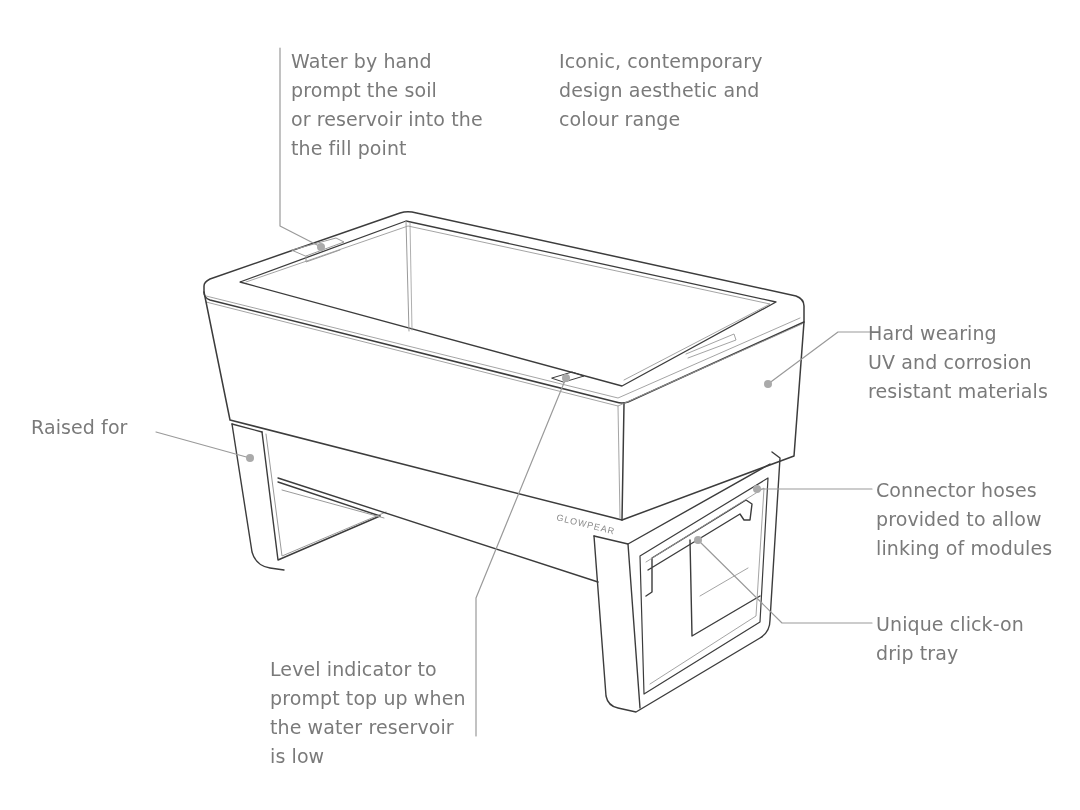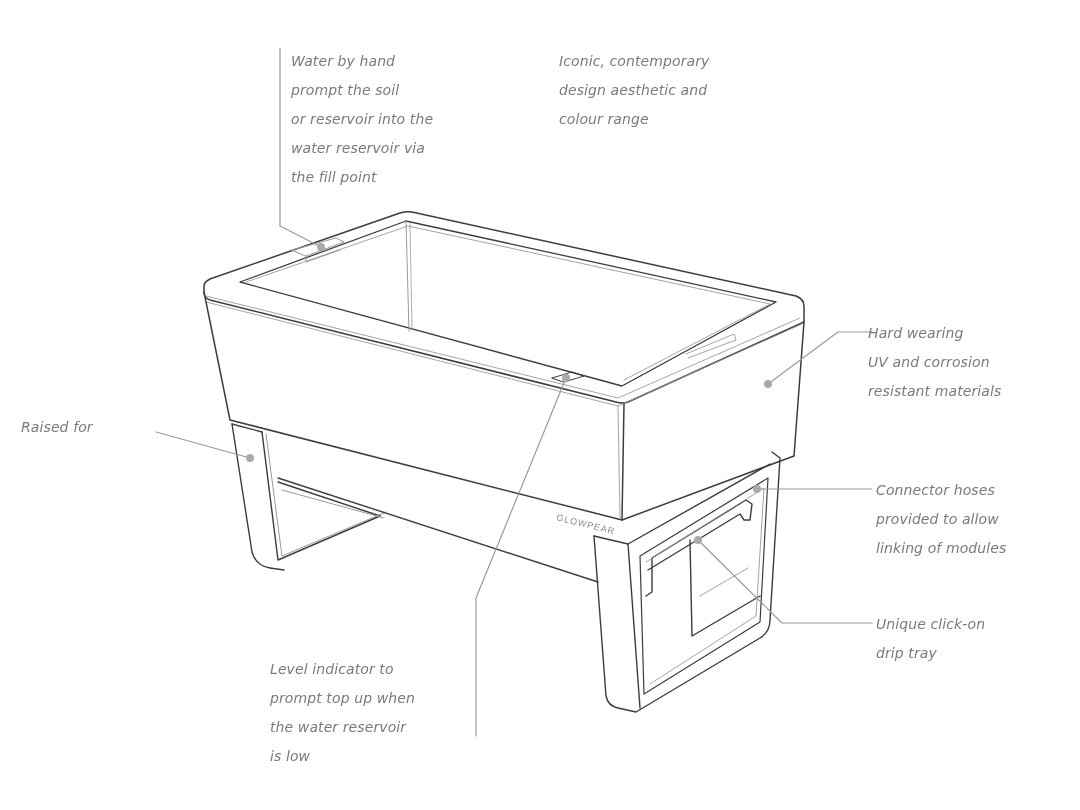--- a/index.html
+++ b/index.html
@@ -1,20 +1,20 @@
 <!DOCTYPE html>
 <html><head>
 <meta charset="utf-8">
 <style>
   html, body { margin: 0; padding: 0; background: #ffffff; }
   body { width: 1080px; height: 810px; position: relative; overflow: hidden;
          font-family: "DejaVu Sans", "Liberation Sans", sans-serif; }
   #diagram { position: absolute; left: 0; top: 0; width: 1080px; height: 810px; }
-  .callout { position: absolute; color: #7a7a7a; font-size: 14px; line-height: 29px;
-             letter-spacing: 0.1px; white-space: nowrap; font-style: italic; }
+  .callout { position: absolute; color: #7a7a7a; font-size: 19px; line-height: 29px;
+             letter-spacing: 0.1px; white-space: nowrap; }
   .callout .line { display: block; }
 </style>
 </head>
 <body>
 
 <svg id="diagram" viewBox="0 0 1080 810" xmlns="http://www.w3.org/2000/svg">
   <g fill="none" stroke-linejoin="round" stroke-linecap="round">
 
     <g stroke="#3c3c3c" stroke-width="1.4">
       <path d="M232 424 L252 552 Q256 566 270 568 L284 570"></path>
@@ -83,37 +83,36 @@
       <circle cx="757" cy="489" r="4"></circle>
       <circle cx="698" cy="540" r="4"></circle>
     </g>
   </g>
 </svg>
 
 <div class="callout" style="left:291px; top:47px;">
   <span class="line">Water by hand</span>
   <span class="line">prompt the soil</span>
   <span class="line">or reservoir into the</span>
-  <span class="line">water reservoir via</span>
   <span class="line">the fill point</span>
 </div>
 
 <div class="callout" style="left:559px; top:47px;">
   <span class="line">Iconic, contemporary</span>
   <span class="line">design aesthetic and</span>
   <span class="line">colour range</span>
 </div>
 
 <div class="callout" style="left:868px; top:319px;">
   <span class="line">Hard wearing</span>
   <span class="line">UV and corrosion</span>
   <span class="line">resistant materials</span>
 </div>
 
-<div class="callout" style="left:21px; top:413px;text-align:center;">
+<div class="callout" style="left:31px; top:413px;text-align:center;">
   <span class="line">Raised for</span>
 </div>
 
 <div class="callout" style="left:876px; top:476px;">
   <span class="line">Connector hoses</span>
   <span class="line">provided to allow</span>
   <span class="line">linking of modules</span>
 </div>
 
 <div class="callout" style="left:876px; top:610px;">

